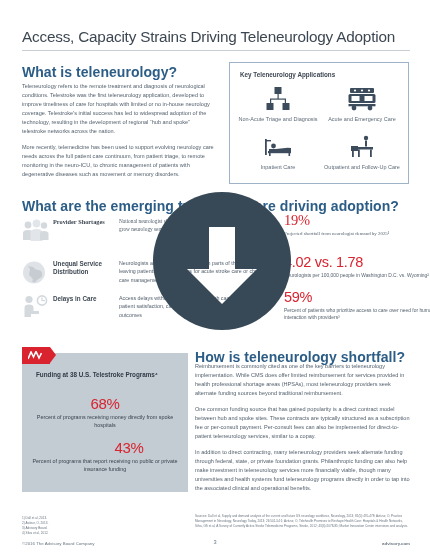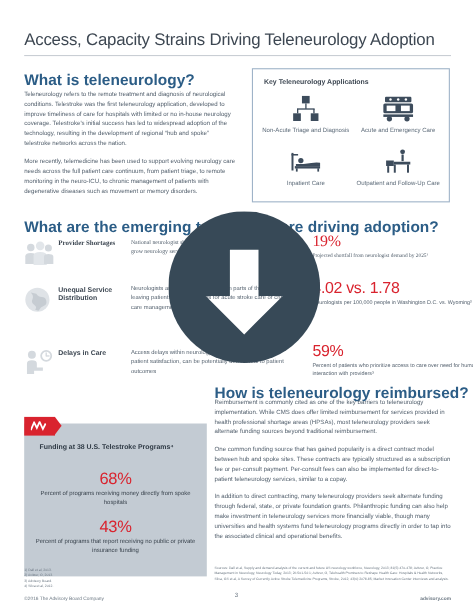--- a/index.html
+++ b/index.html
@@ -59,21 +59,21 @@
   .kicon{height:28px;display:flex;align-items:center;justify-content:center;}
   .kicon svg{display:block;}
   .klabel{
     margin-top:3px;font-size:5.5px;line-height:1.35;text-align:center;color:#5d6b79;
   }
 
   
   .trend{position:absolute;left:22px;width:388px;height:40px;}
   #trend-0{top:216px;font-family:Liberation Serif, serif;}
   #trend-1{top:258px;}
-  #trend-2{top:316px;}
+  #trend-2{top:293px;}
 
   .t-icon{position:absolute;left:0;top:2px;width:28px;height:26px;}
   .t-icon svg{display:block;}
   .t-name{
     position:absolute;left:31px;top:2px;width:62px;
     font-size:6.3px;font-weight:700;line-height:1.32;color:#3d4752;
   }
   .t-desc{
     position:absolute;left:97px;top:1px;width:150px;
     font-size:5.3px;line-height:1.6;color:#54616e;
@@ -84,21 +84,20 @@
   }
   .t-sub{
     position:absolute;left:262px;top:14px;width:152px;
     font-size:4.9px;line-height:1.5;color:#54616e;
   }
 
   
   .fund{
     position:absolute;left:22px;top:353px;width:166px;height:139px;
     background:#c3cbd3;
-    margin-top:32px;
   }
   .ribbon{
     position:absolute;left:-0px;top:-6px;width:28px;height:17px;background:#d9232e;
   }
   .ribbon:after{
     content:"";position:absolute;right:-6px;top:0;border-left:6px solid #d9232e;
     border-top:8.5px solid transparent;border-bottom:8.5px solid transparent;
   }
   .ribbon svg{position:absolute;left:6px;top:4px;}
   .fund-title{
@@ -108,21 +107,21 @@
   .fund-stat{
     position:absolute;left:0;width:166px;text-align:center;
     font-size:15px;color:#d9232e;letter-spacing:-0.3px;
   }
   .fund-cap{
     position:absolute;left:10px;width:146px;text-align:center;
     font-size:5.4px;line-height:1.5;color:#39434d;
   }
   #fund-stat-0{top:42px;}
   #fund-cap-0{top:60px;}
-  #fund-stat-1{top:86px;}
+  #fund-stat-1{top:86px;padding-left:24px;}
   #fund-cap-1{top:104px;}
 
   
   .dl{
     position:absolute;left:153px;top:192px;width:138px;height:138px;
   }
   .dl svg{display:block;}
 
   
   .footnotes{
@@ -282,21 +281,21 @@
         <path d="M0 8 L3 1 L5.5 6 L8 0.5 L11 7 L13.5 2" stroke="#ffffff" stroke-width="1.6" fill="none"></path>
       </svg>
     </div>
     <div class="fund-title">Funding at 38 U.S. Telestroke Programs⁴</div>
     <div class="fund-stat" id="fund-stat-0">68%</div>
     <div class="fund-cap" id="fund-cap-0">Percent of programs receiving money directly from spoke hospitals</div>
     <div class="fund-stat" id="fund-stat-1">43%</div>
     <div class="fund-cap" id="fund-cap-1">Percent of programs that report receiving no public or private insurance funding</div>
   </div>
 
-  <div class="h2" id="sec-reimb">How is teleneurology reimbursed?</div>
+  <div class="h2" id="sec-reimb">How is teleneurology shortfall?</div>
   <div class="reimb-col">
     <p>Reimbursement is commonly cited as one of the key barriers to teleneurology implementation. While CMS does offer limited reimbursement for services provided in health professional shortage areas (HPSAs), most teleneurology providers seek alternate funding sources beyond traditional reimbursement.</p>
     <p>One common funding source that has gained popularity is a direct contract model between hub and spoke sites. These contracts are typically structured as a subscription fee or per-consult payment. Per-consult fees can also be implemented for direct-to-patient teleneurology services, similar to a copay.</p>
     <p>In addition to direct contracting, many teleneurology providers seek alternate funding through federal, state, or private foundation grants. Philanthropic funding can also help make investment in teleneurology services more financially viable, though many universities and health systems fund teleneurology programs directly in order to tap into the associated clinical and operational benefits.</p>
   </div>
 
   <div class="dl">
     <svg width="138" height="138" viewBox="0 0 138 138">
       <defs>
         <mask id="arrow-knockout">

